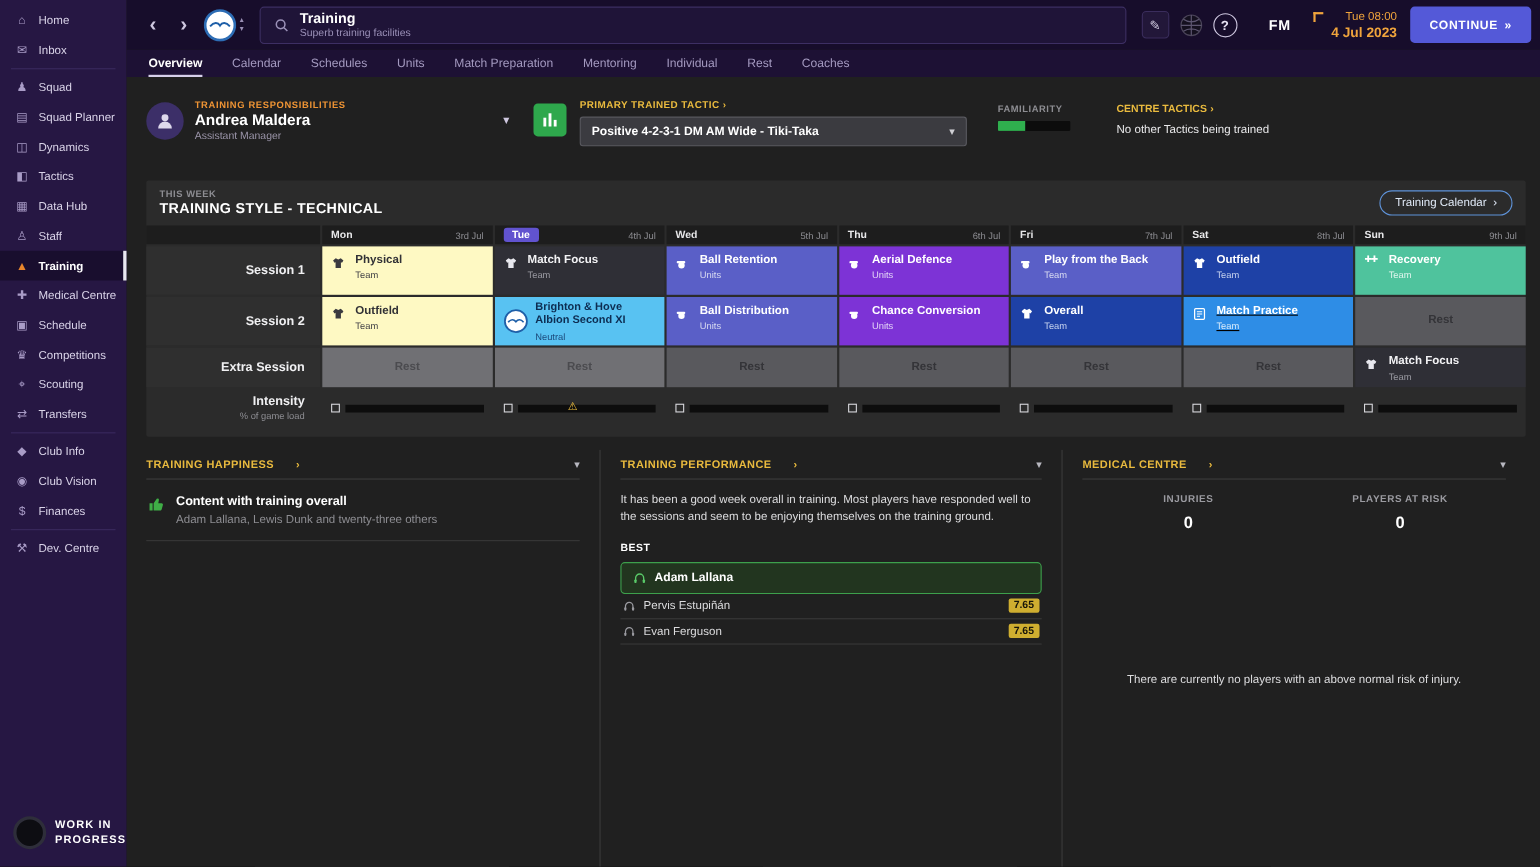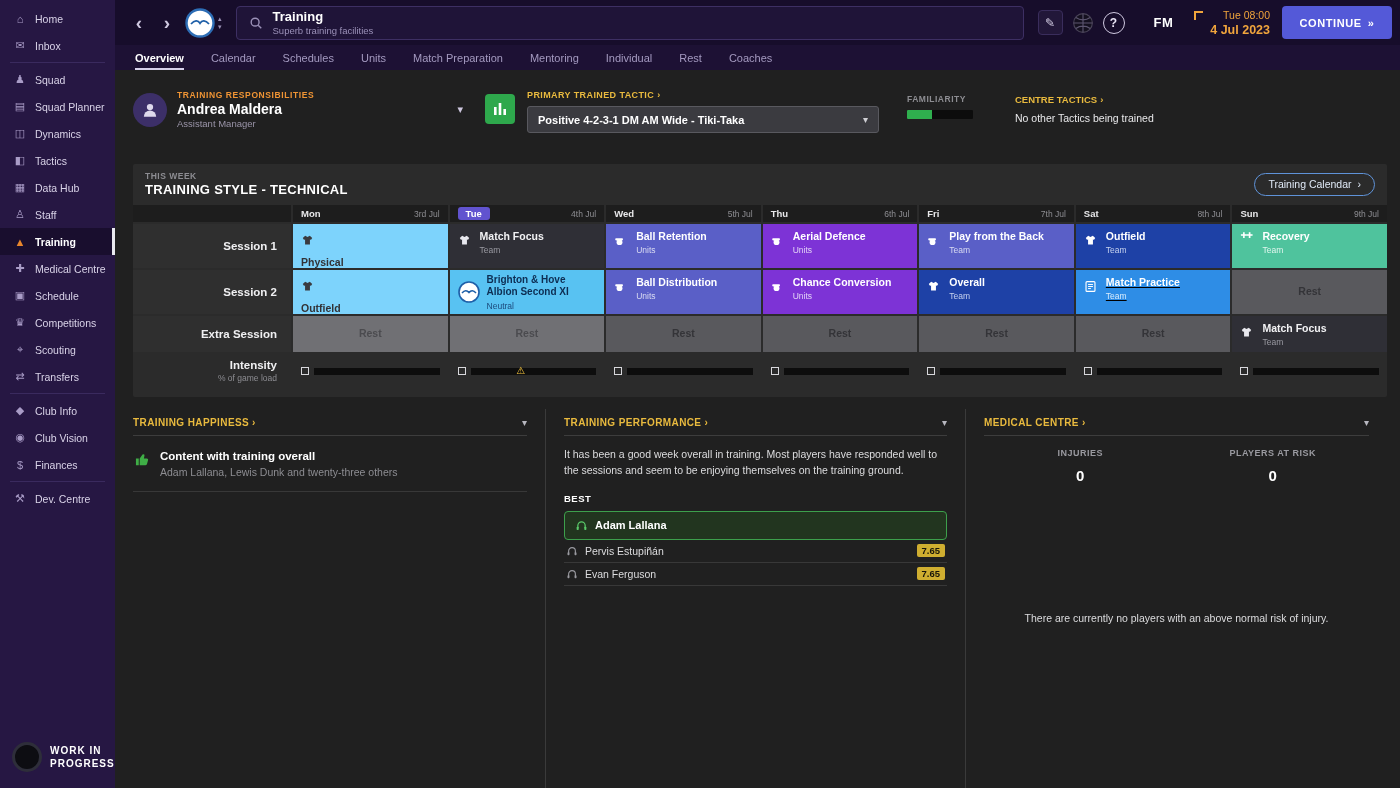--- a/index.html
+++ b/index.html
@@ -86,21 +86,21 @@
   .row-label{display:flex;flex-direction:column;justify-content:center;align-items:flex-end;padding-right:14px;background:#2f2f2f;}
   .rl-main{color:#f0f0f2;font-size:11.5px;font-weight:bold;}
   .rl-sub{color:#8d8d92;font-size:8.5px;margin-top:2px;}
   .sess{grid-auto-rows:44px;}
   .extra{grid-auto-rows:36px;}
   .intr{grid-auto-rows:34px;}
   .cell{padding:6px 8px;display:flex;gap:7px;cursor:pointer;overflow:hidden;}
   .cell .ci{width:15px;flex:none;padding-top:1px;}
   .cell .ct{font-size:10.5px;font-weight:bold;line-height:1.25;}
   .cell .cs{font-size:8.5px;margin-top:2px;}
-  .c-past{background:#7dd3fc;flex-direction:column;} .c-past .ct{color:#323236;} .c-past .cs{color:#3f3f44;} .c-past .ci{color:#3a3a3f;}
+  .c-past{background:#fef9c3;} .c-past .ct{color:#323236;} .c-past .cs{color:#3f3f44;} .c-past .ci{color:#3a3a3f;}
   .c-dark{background:#2f2f36;} .c-dark .ct{color:#f2f2f4;} .c-dark .cs{color:#9a9aa2;} .c-dark .ci{color:#e8e8ee;}
   .c-slate{background:#5a5fc7;} .c-slate .ct{color:#fff;} .c-slate .cs{color:#d9dbf2;} .c-slate .ci{color:#fff;}
   .c-purple{background:#7d33d6;} .c-purple .ct{color:#fff;} .c-purple .cs{color:#e2d2f6;} .c-purple .ci{color:#fff;}
   .c-navy{background:#1e41a6;} .c-navy .ct{color:#fff;} .c-navy .cs{color:#c6d2ee;} .c-navy .ci{color:#fff;}
   .c-azure{background:#2e8de6;text-decoration:underline;} .c-azure .ct{color:#fff;} .c-azure .cs{color:#d8ebfb;} .c-azure .ci{color:#fff;}
   .c-teal{background:#4fc39d;} .c-teal .ct{color:#fff;} .c-teal .cs{color:#e0f6ee;} .c-teal .ci{color:#fff;font-size:8px;letter-spacing:-1px;}
   .c-match{background:#58c2f2;align-items:center;padding:4px 8px;} .c-match .ct{color:#0d2d52;font-size:10px;} .c-match .cs{color:#1c4a7c;}
   .c-rest{background:#59595d;justify-content:center;align-items:center;padding:0;} .c-rest .ct{color:#343438;}
   .c-rest-past{background:#707074;justify-content:center;align-items:center;padding:0;} .c-rest-past .ct{color:#4b4b4f;}
   .int-cell{display:flex;align-items:center;gap:5px;padding:0 8px;position:relative;}
@@ -108,21 +108,21 @@
   .int-track{flex:1;height:7px;background:#0d0d0d;position:relative;}
   .int-fill{height:100%;}
   .int-warn{position:absolute;left:46%;top:50%;transform:translate(-50%,-50%);color:#f2c23e;font-size:10px;line-height:1;}
 
   
   .bottom{display:flex;margin-top:12px;height:388px;}
   .bp1{width:412px;padding-right:18px;}
   .bp2{width:420px;border-left:1px solid #3a3a3a;padding:0 18px;}
   .bp3{flex:1;border-left:1px solid #3a3a3a;padding:0 18px;}
   .bp-head{height:27px;display:flex;align-items:center;border-bottom:1px solid #3d3d3d;}
-  .bp-title{color:#e9ba3e;font-size:10px;font-weight:bold;letter-spacing:.4px;display:flex;gap:3px;align-items:center;cursor:pointer;}
+  .bp-title{color:#e9ba3e;font-size:10px;font-weight:bold;letter-spacing:.4px;display:flex;gap:20px;align-items:center;cursor:pointer;}
   .bp-caret{margin-left:auto;color:#b8b8c0;font-size:10px;cursor:pointer;}
   .hap-row{display:flex;gap:10px;padding:14px 2px 13px;border-bottom:1px solid #383838;cursor:pointer;}
   .hap-status{color:#fff;font-size:11.5px;font-weight:bold;}
   .hap-names{color:#8d8d92;font-size:10.5px;margin-top:4px;}
   .perf-summary{color:#dcdcde;font-size:10.5px;line-height:1.55;padding:10px 0 8px;}
   .best-label{color:#fff;font-size:9.5px;font-weight:bold;letter-spacing:.5px;margin:6px 0 7px;}
   .best-card{border:1px solid #3da04c;background:#22351f;border-radius:4px;padding:7px 10px;cursor:pointer;}
   .bc-name-row{display:flex;align-items:center;gap:7px;}
   .bc-name{color:#fff;font-size:11px;font-weight:bold;}
   .bc-rating-row{display:flex;align-items:center;gap:7px;margin-top:5px;padding-left:20px;}

